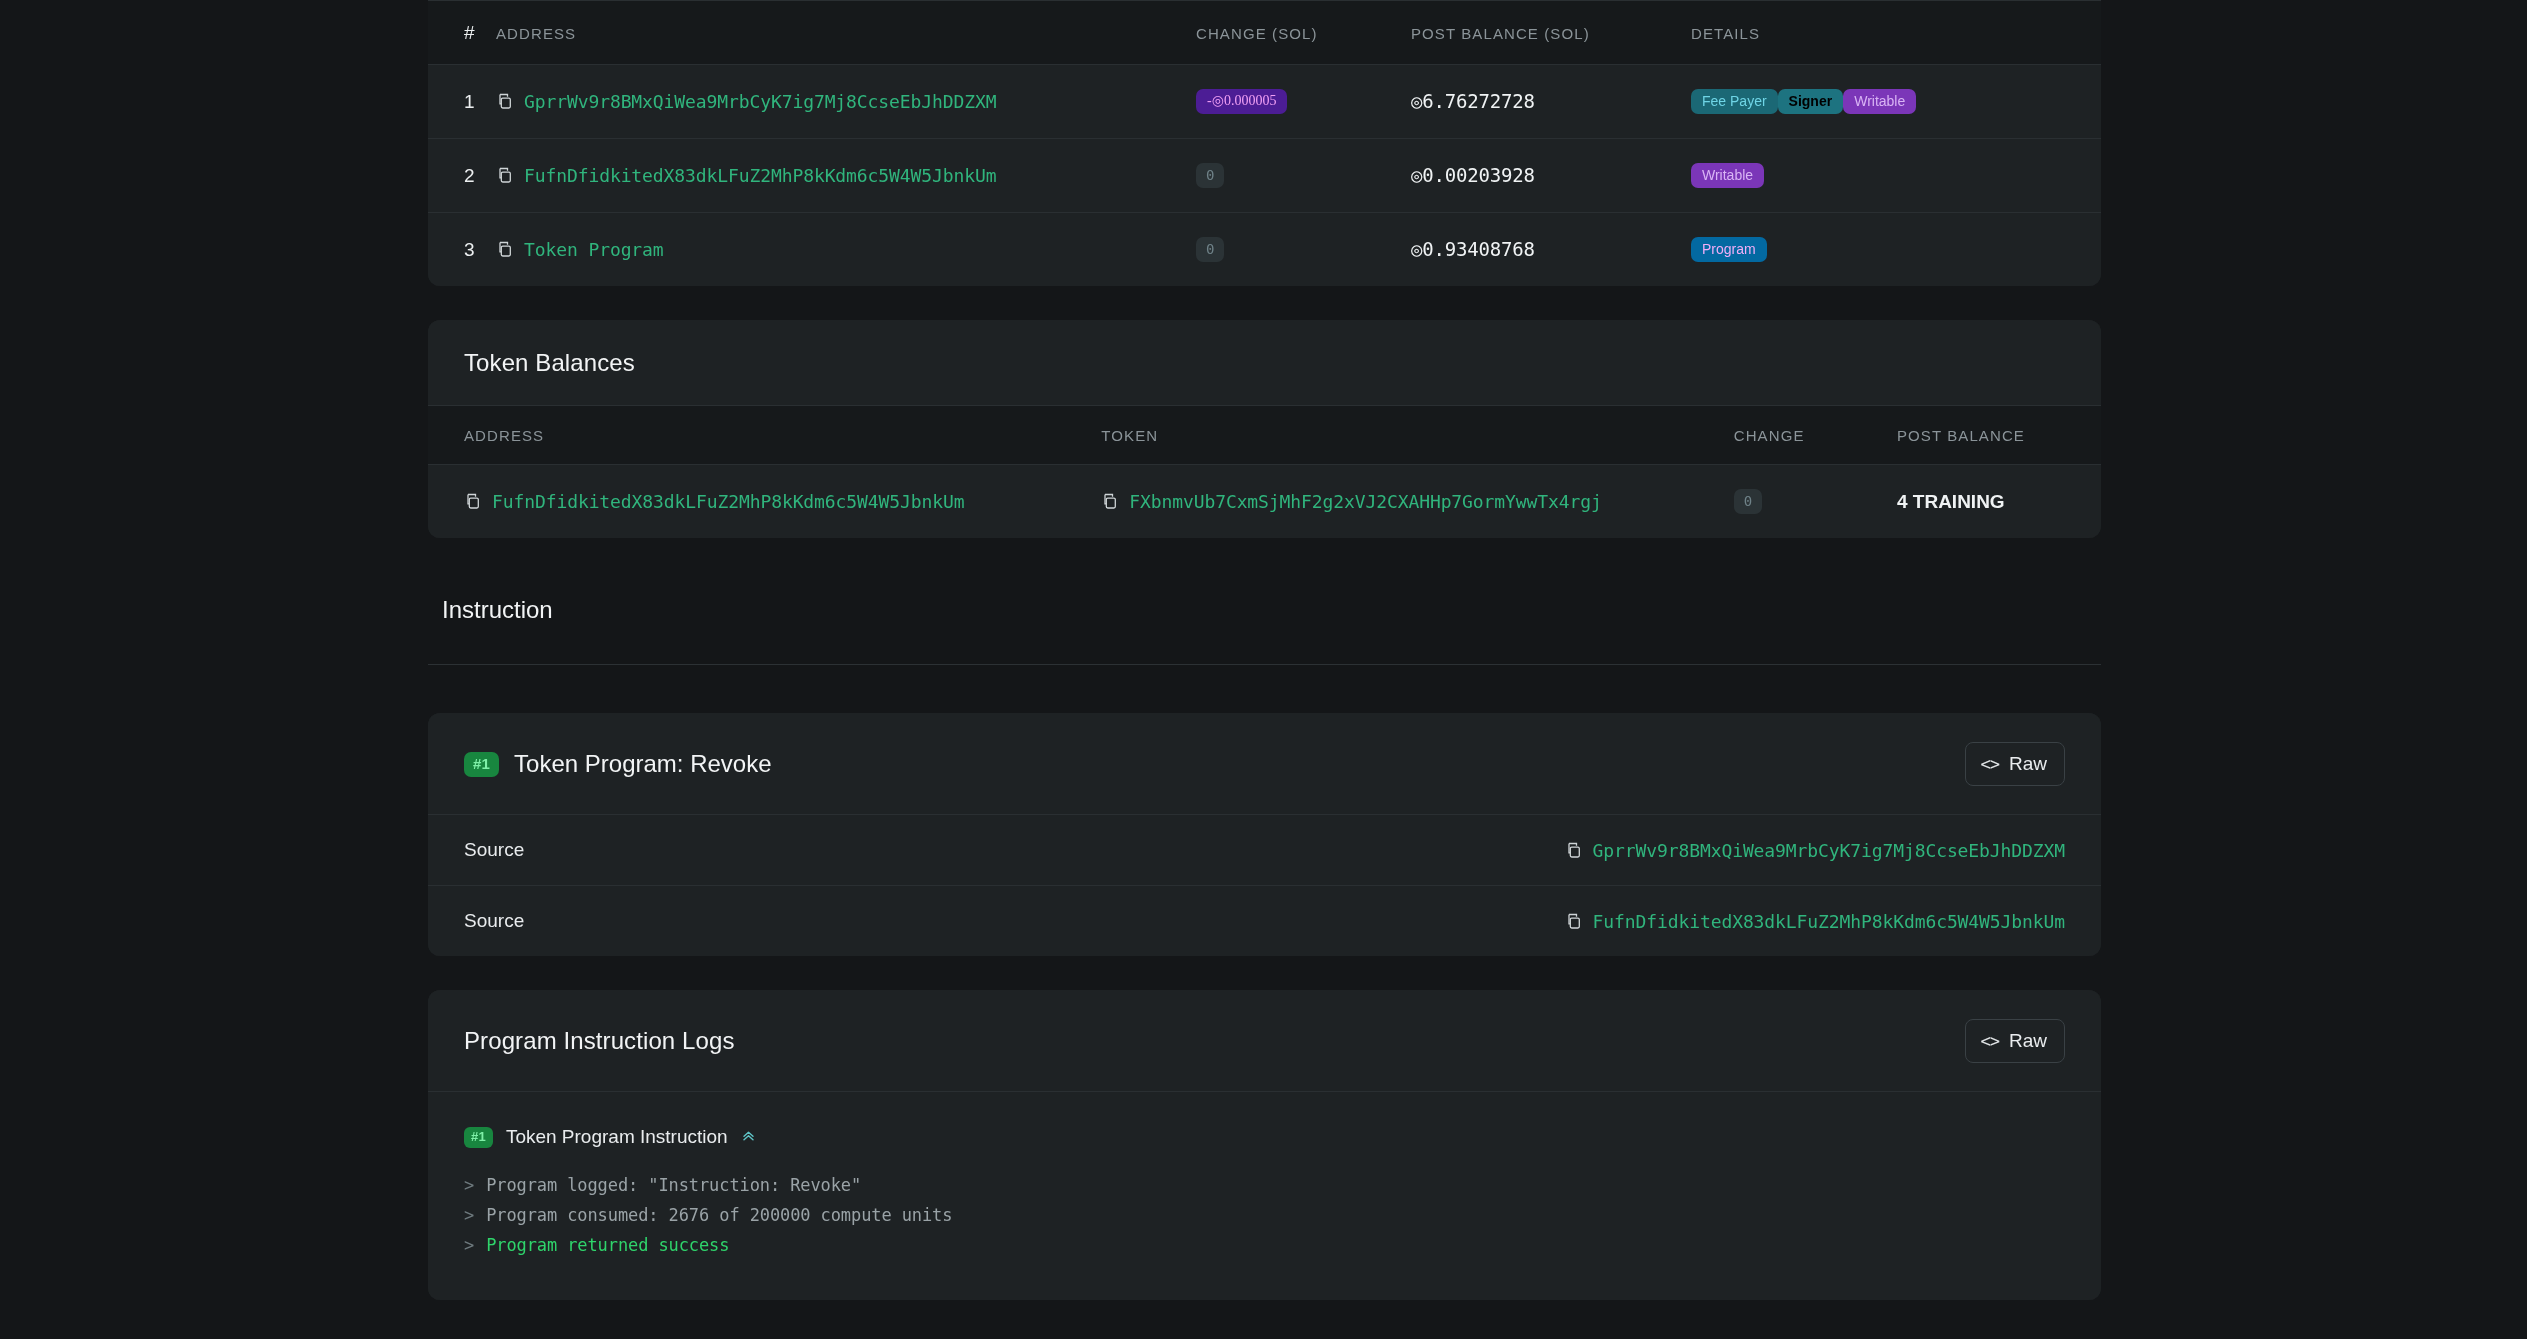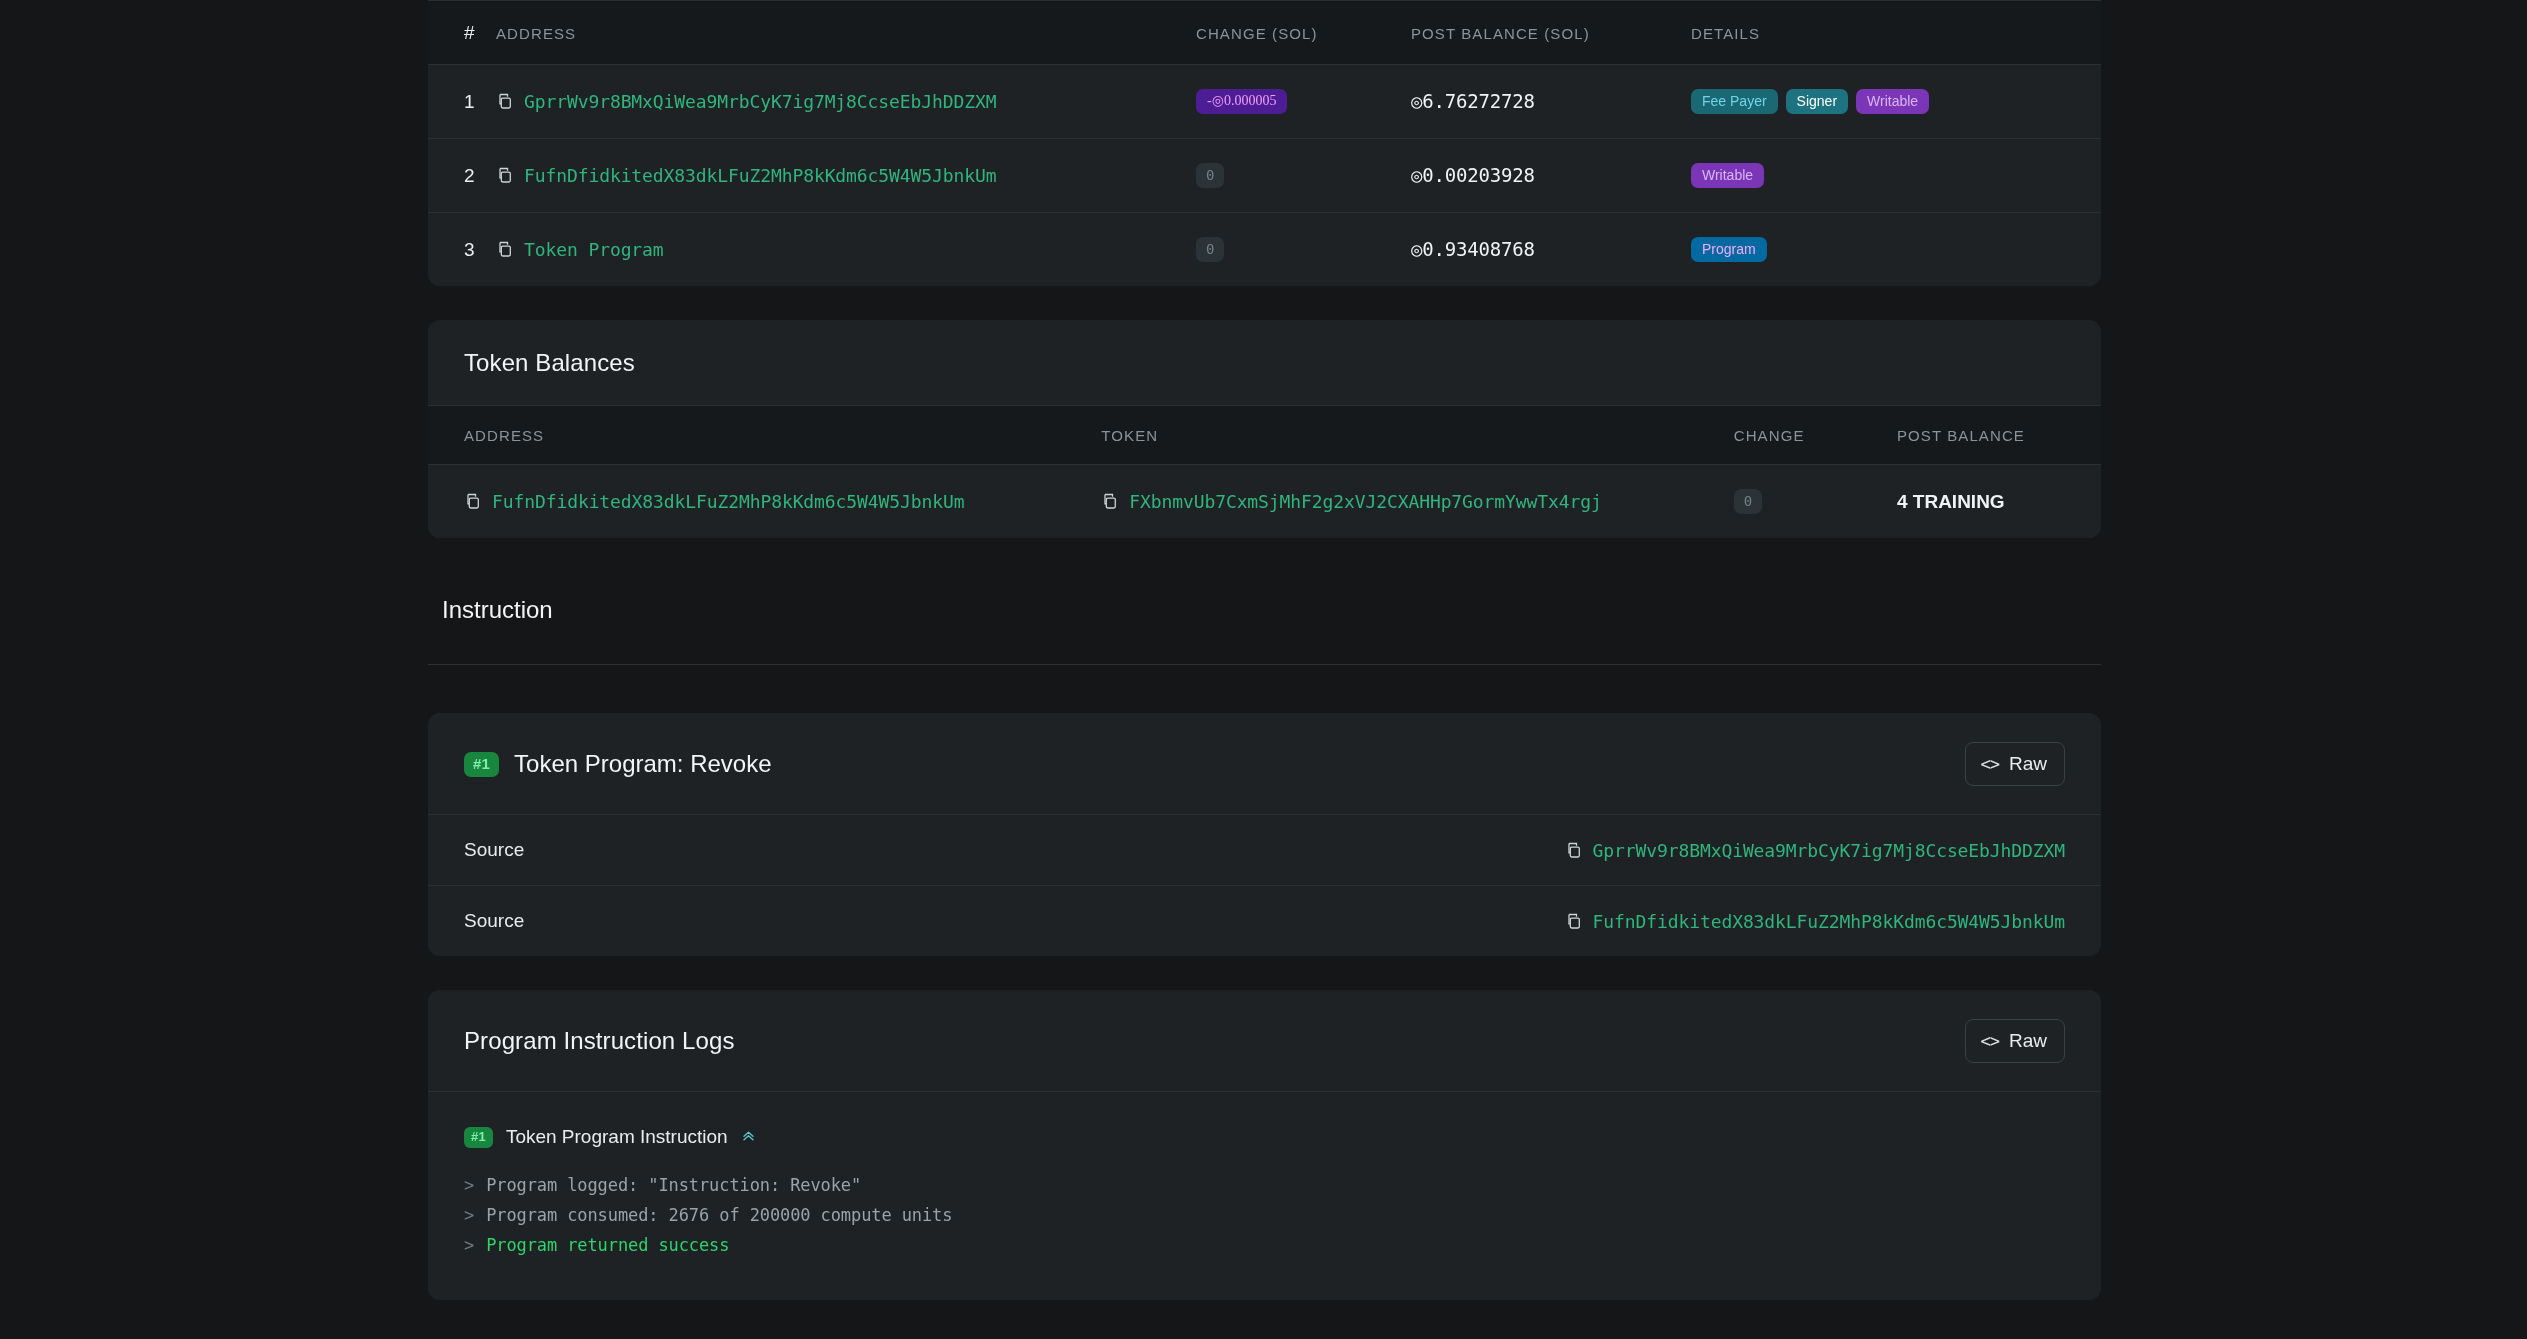--- a/index.html
+++ b/index.html
@@ -115,24 +115,24 @@
     font-size: 14px;
     border-radius: 7px;
     padding: 4px 11px 5px 11px;
     line-height: 1.15;
     white-space: nowrap;
     vertical-align: middle;
   }
   .pill-neg { background: #4c1d95; color: #f2a0f5; font-family: Liberation Serif, serif; font-size: 14px;}
   .pill-zero{ background: #2b3336; color: #6f8288; font-family: "DejaVu Sans Mono","Liberation Mono",monospace; font-size: 14px; padding: 4px 10px 5px 10px;}
   .pill-feepayer { background: #1b6875; color: #6fd5e6; }
-  .pill-signer   { background: #1d7380; color: #ffffff; }
+  .pill-signer   { background: #1d7380; color: #000000; font-weight: bold; }
   .pill-writable { background: #7b36b8; color: #d9b4f5; }
   .pill-program  { background: #0369a1; color: #f0aef7; }
-  .det-cell { display: flex; gap: 8px; align-items: flex-end; }
+  .det-cell { display: flex; align-items: flex-end; }
 
   .bal {
     font-family: "DejaVu Sans Mono", "Liberation Mono", monospace;
     font-size: 19px;
     color: #f0f3f4;
     letter-spacing: -0.2px;
   }
   .tb-post-val { font-size: 19px; color: #f0f3f4; font-weight: 700; }
 
   

